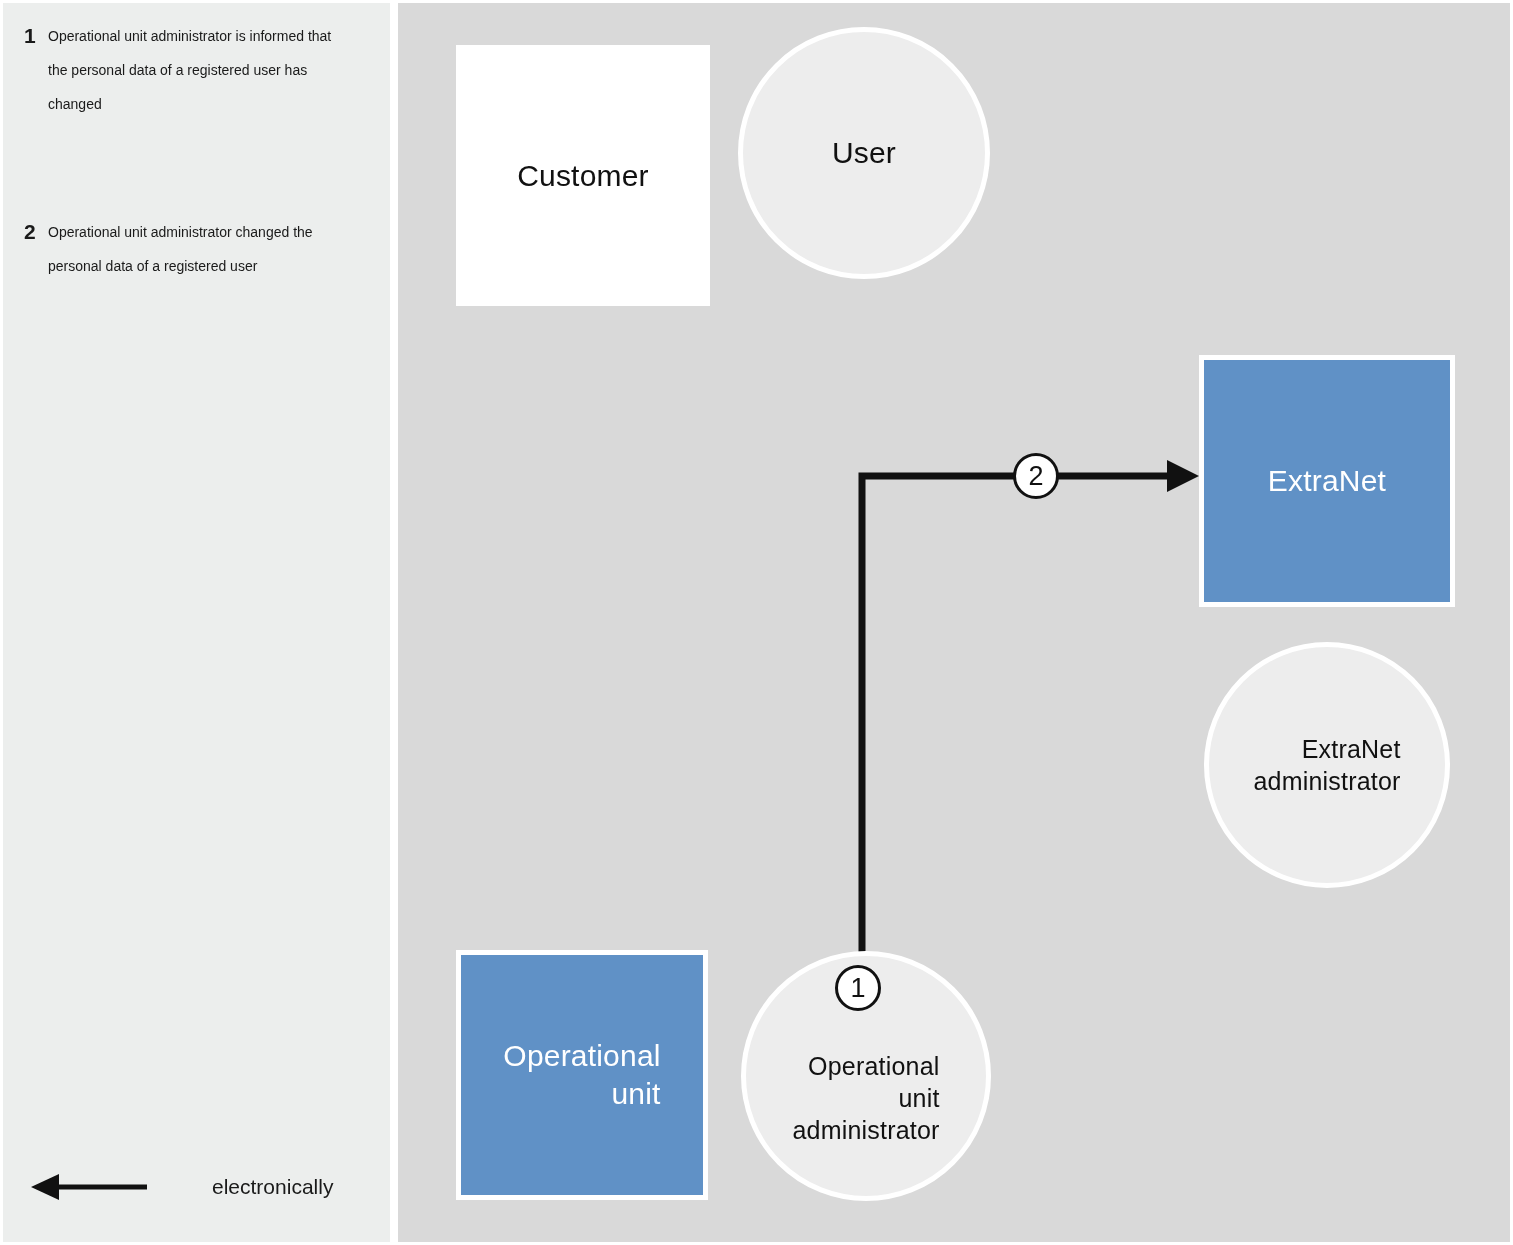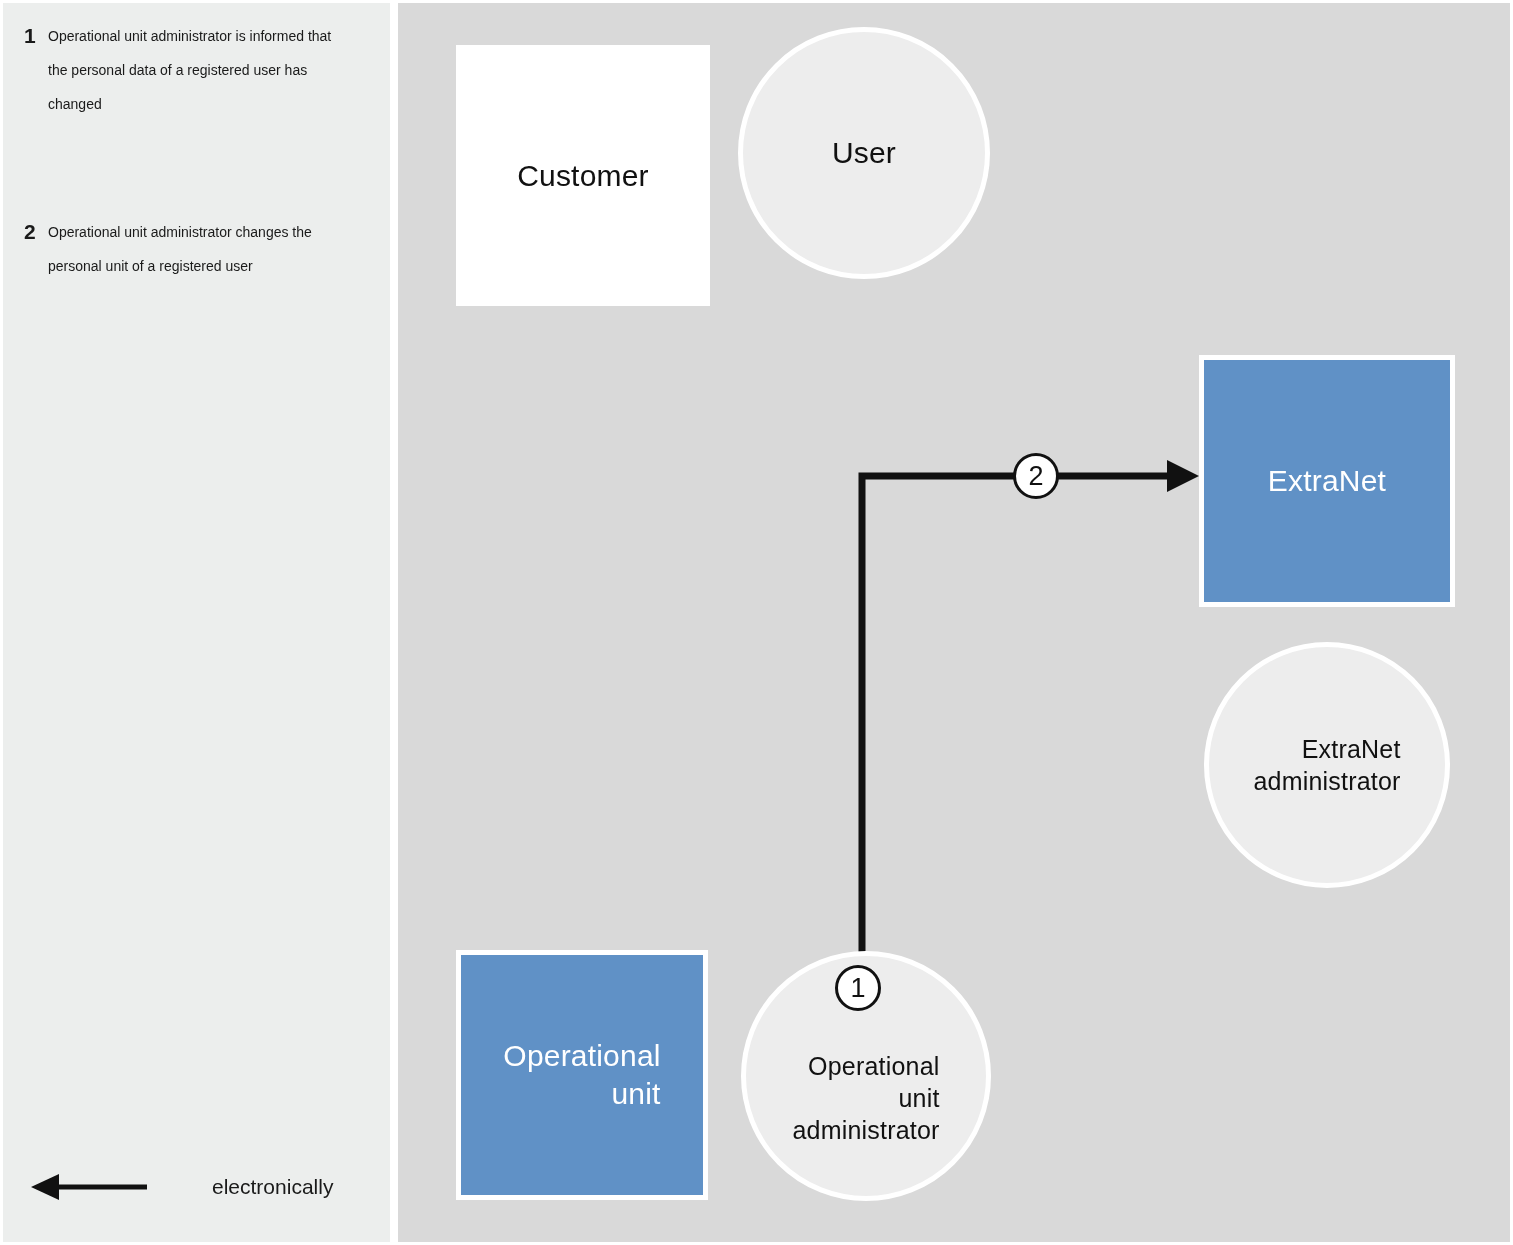--- a/index.html
+++ b/index.html
@@ -178,21 +178,21 @@
 
   <div id="notes-panel">
 
     <div class="note-item" id="note-1">
       <span class="note-num">1</span>
       <span class="note-text">Operational unit administrator is informed that the personal data of a registered user has changed</span>
     </div>
 
     <div class="note-item" id="note-2">
       <span class="note-num">2</span>
-      <span class="note-text">Operational unit administrator changes the personal unit of a registered user</span>
+      <span class="note-text">Operational unit administrator changed the personal data of a registered user</span>
     </div>
 
     <div id="legend-row">
       <svg id="legend-arrow" viewBox="0 0 128 28">
         <line x1="124" y1="14" x2="34" y2="14" stroke="#111111" stroke-width="5"></line>
         <polygon points="8,14 36,1 36,27" fill="#111111"></polygon>
       </svg>
       <span id="legend-label">electronically</span>
     </div>
 

